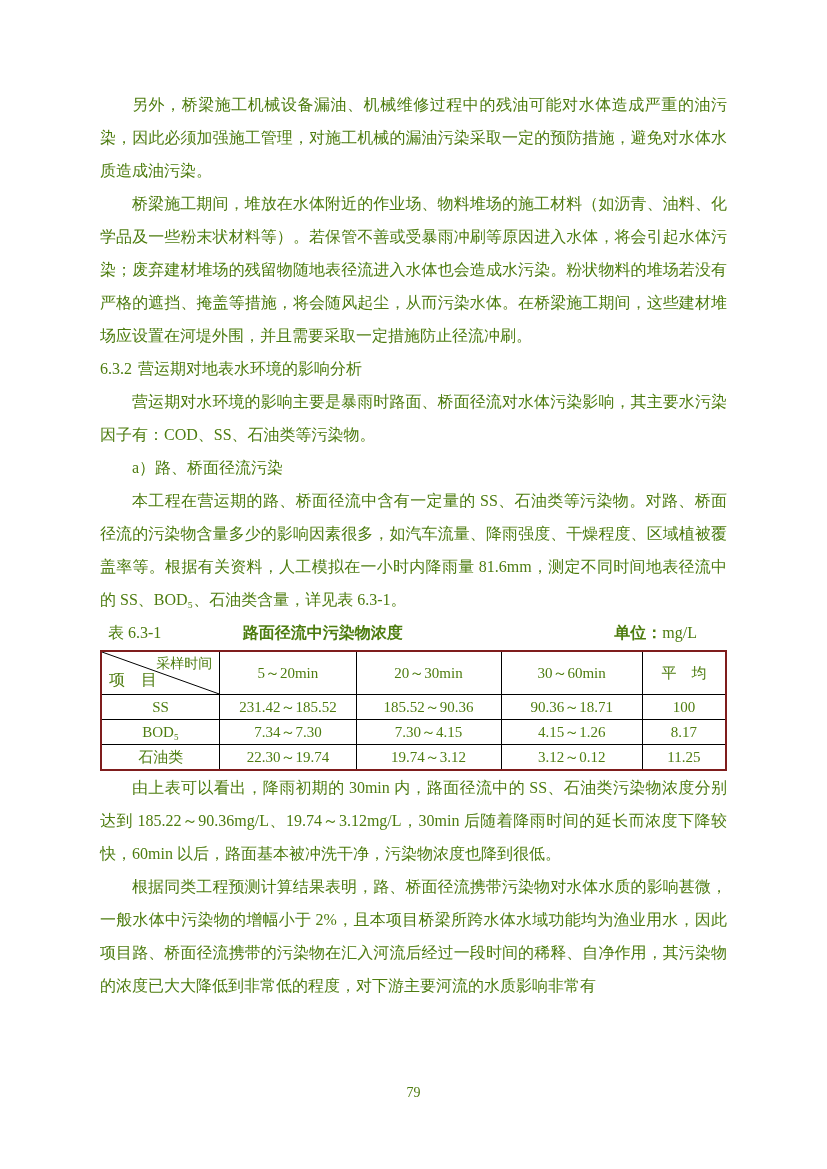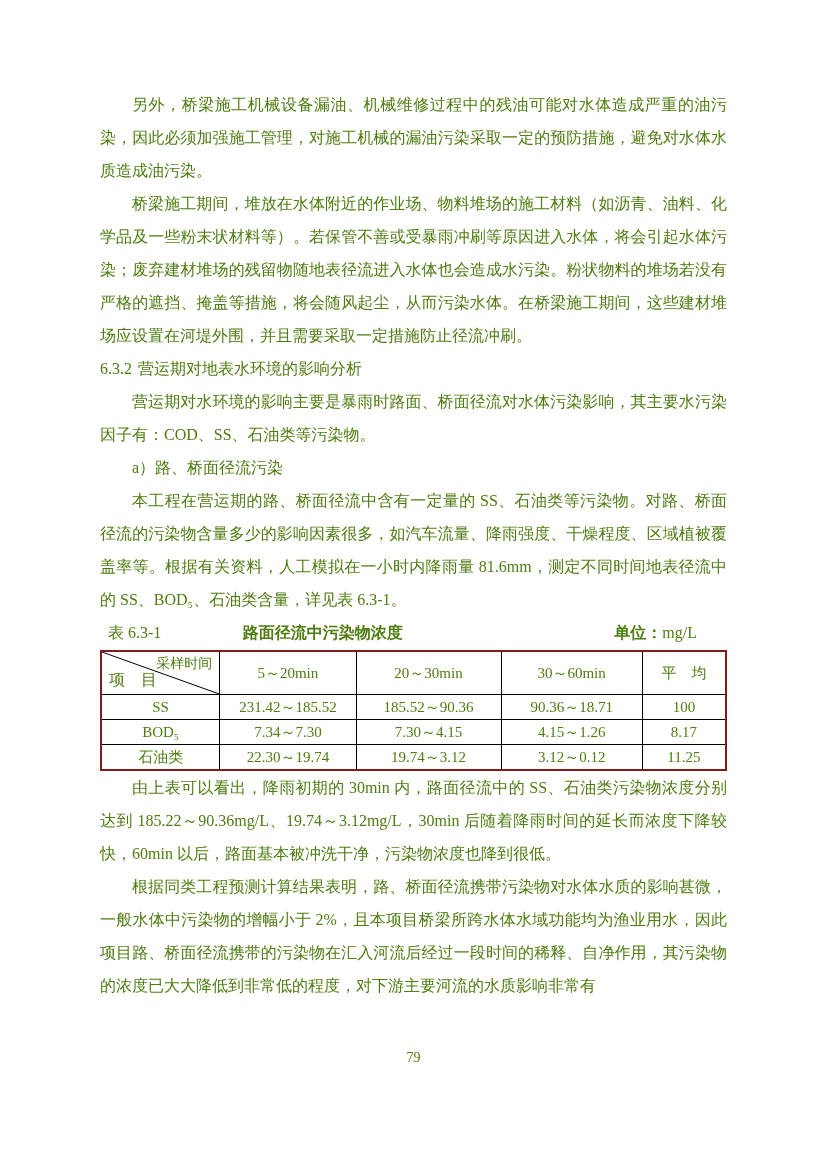--- a/index.html
+++ b/index.html
@@ -87,21 +87,21 @@
   }
   .corner-bottom {
     position: absolute;
     bottom: 3px; left: 7px;
     font-size: 16px;
   }
   .after-table { margin-top: 14px; }
   .page-number {
     position: absolute;
     left: 0;
-    top: 1050px;
+    top: 1085px;
     width: 100%;
     text-align: center;
     font-size: 14px;
   }
 </style>
 </head>
 <body>
 
 <div class="page">
   <div class="content">

